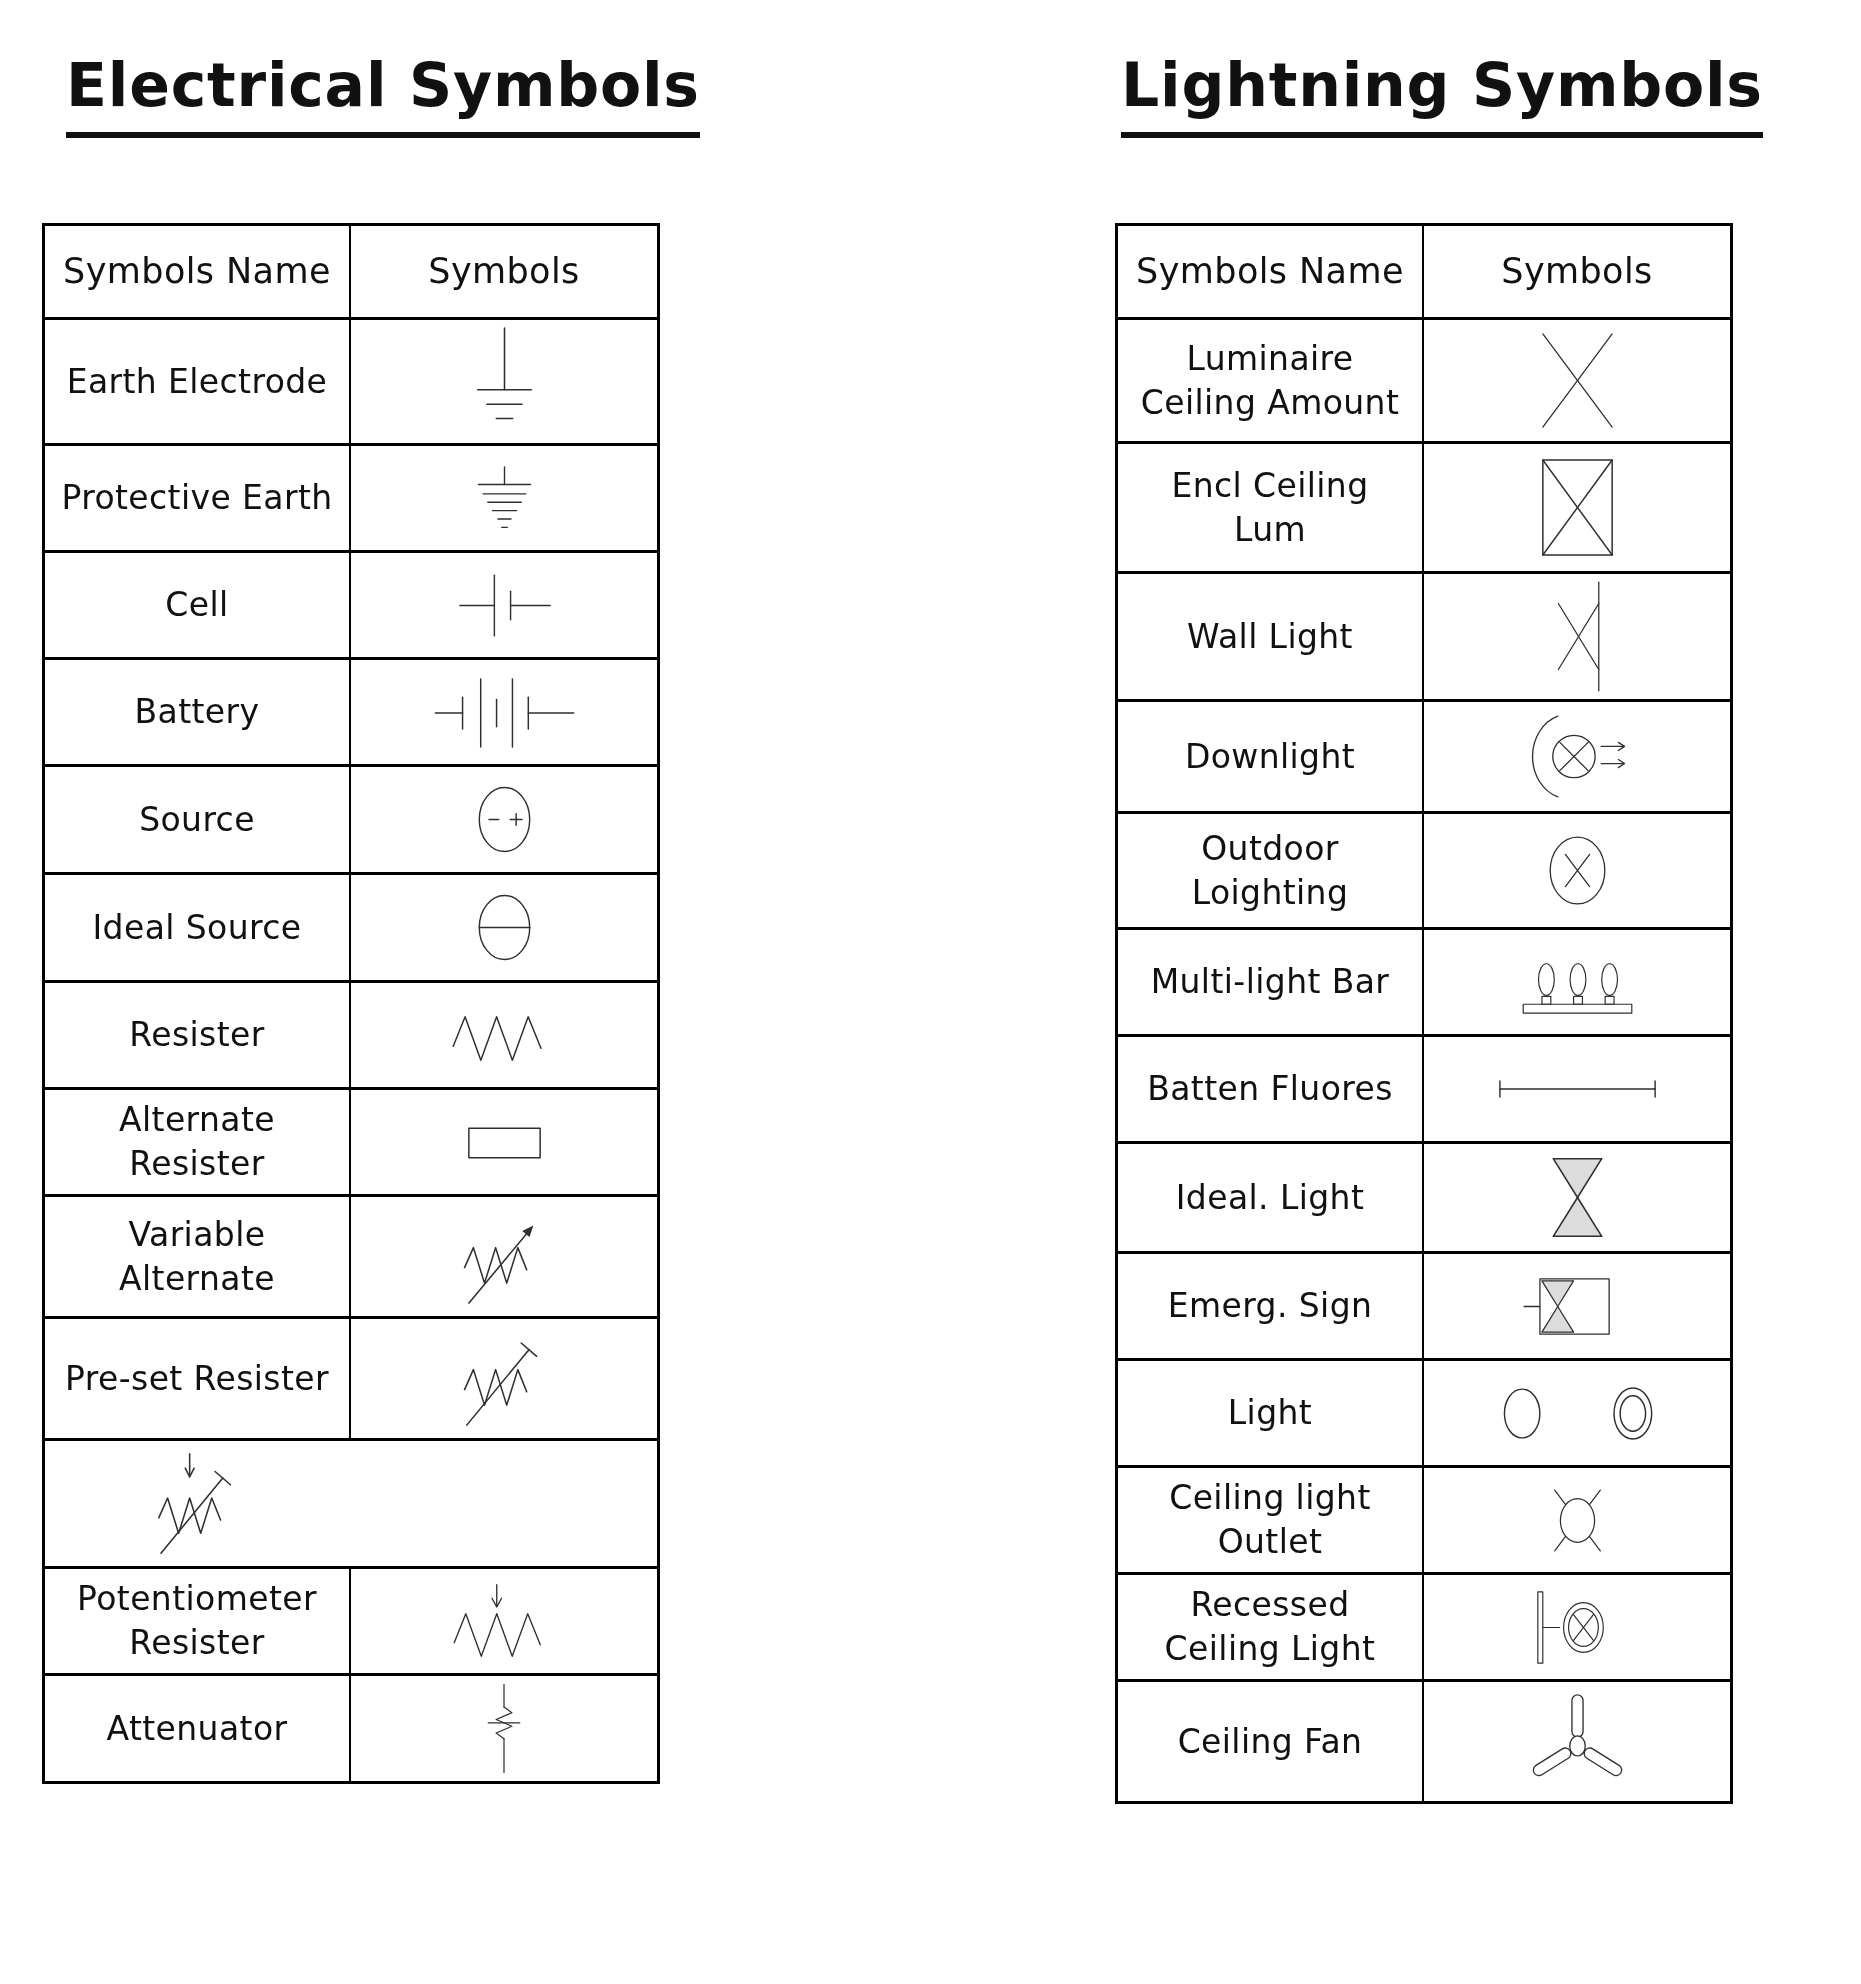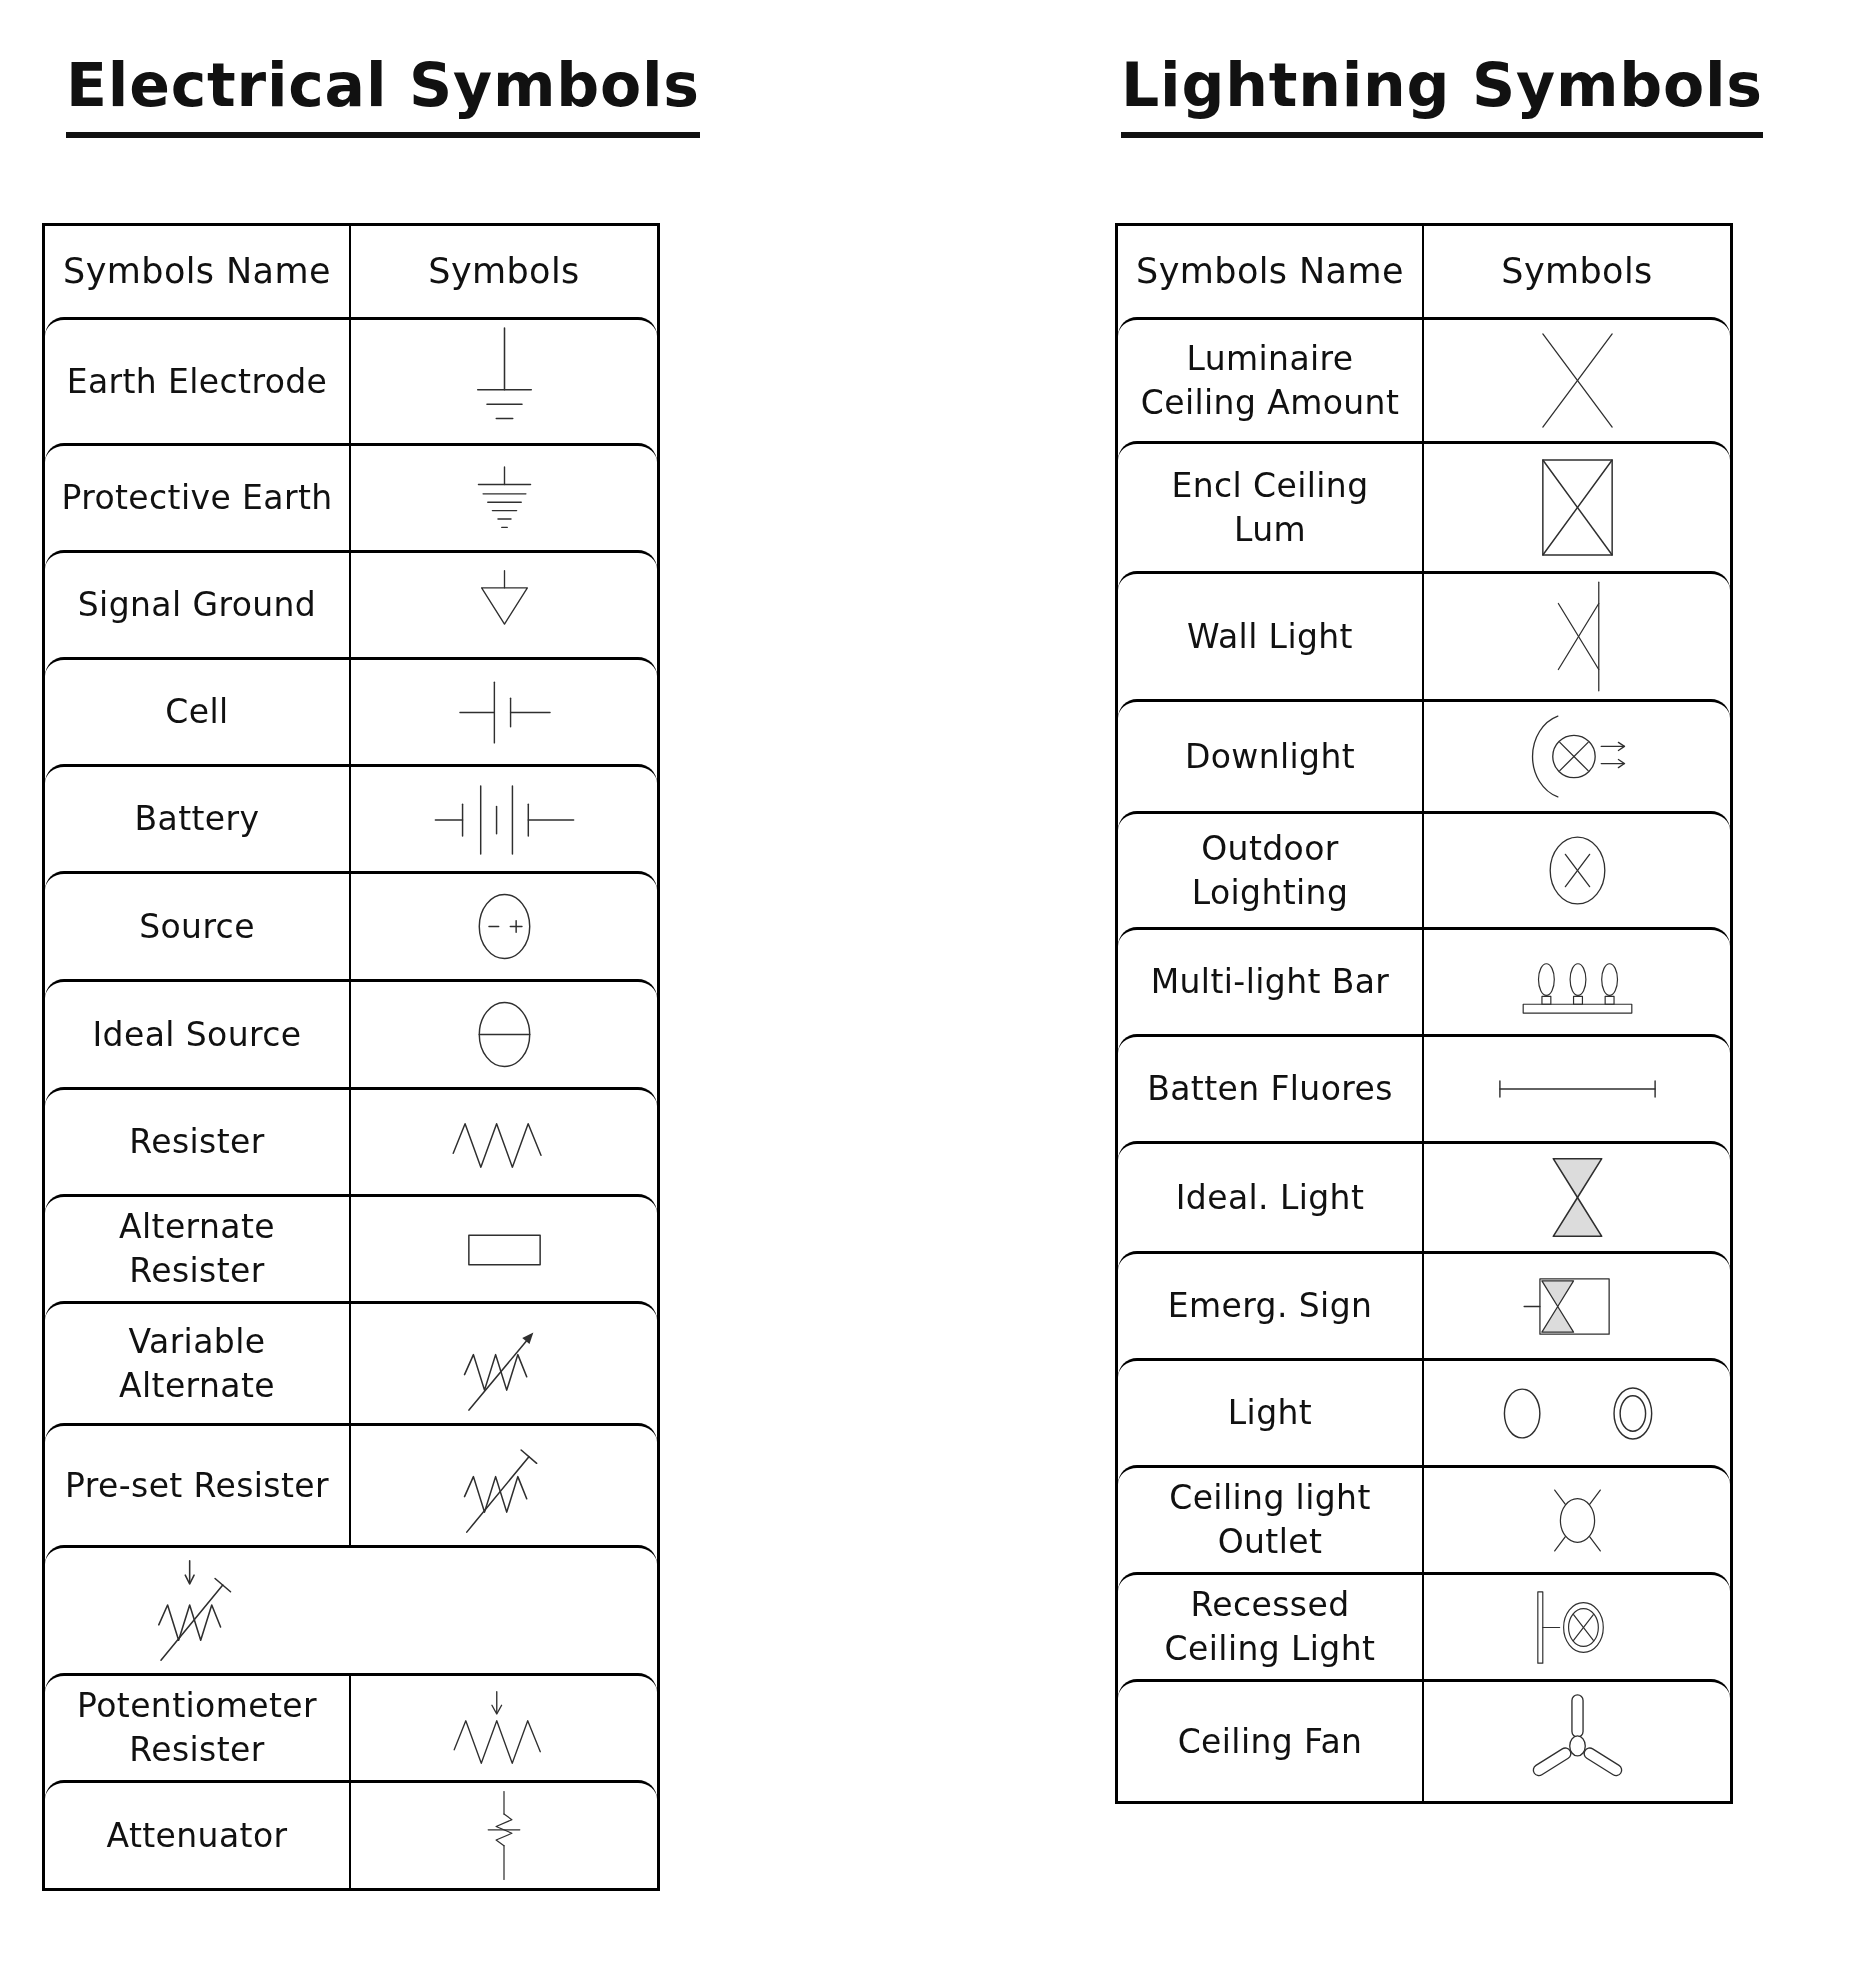--- a/index.html
+++ b/index.html
@@ -36,21 +36,20 @@
   .table{
     margin-top:85px;
     border:3.2px solid var(--border);
     background:#fff;
   }
   .row{
     display:flex;
     min-height:104px;
     border-top:3.2px solid var(--border);
     align-items:stretch;
-    border-radius:19px;
   }
   .row.header{border-top:none;min-height:91px;}
   .cell{
     box-sizing:border-box;
     display:flex;
     align-items:center;
     justify-content:center;
     text-align:center;
     font-size:33px;
     line-height:1.32;
@@ -99,31 +98,20 @@
                 <line x1="27" y1="45" x2="73" y2="45"></line>
   <line x1="32" y1="54" x2="68" y2="54"></line>
                 <line x1="37" y1="63" x2="63" y2="63"></line>
   <line x1="43" y1="72" x2="57" y2="72"></line>
                 <line x1="47" y1="81" x2="53" y2="81"></line>
               </svg>
             </span>
           </div>
         </div>
         <div class="row">
-          <div class="cell name">Signal Ground</div>
-          <div class="cell symbol">
-            <span class="sym">
-              <svg width="99" height="81" viewBox="0 0 100 85" stroke="currentColor" fill="none" stroke-linecap="round" stroke-linejoin="round" stroke-width="1.4">
-  <line x1="50" y1="6" x2="50" y2="24"></line>
-                <polygon points="26,24 74,24 50,62"></polygon>
-              </svg>
-            </span>
-          </div>
-        </div>
-        <div class="row">
           <div class="cell name">Cell</div>
           <div class="cell symbol">
             <span class="sym">
               <svg width="103" height="81" viewBox="0 0 100 80" stroke="currentColor" fill="none" stroke-linecap="round" stroke-linejoin="round" stroke-width="1.4">
   <line x1="6" y1="40" x2="40" y2="40"></line>
                 <line x1="40" y1="10" x2="40" y2="70"></line>
   <line x1="56" y1="26" x2="56" y2="54"></line>
                 <line x1="56" y1="40" x2="95" y2="40"></line>
               </svg>
             </span>

